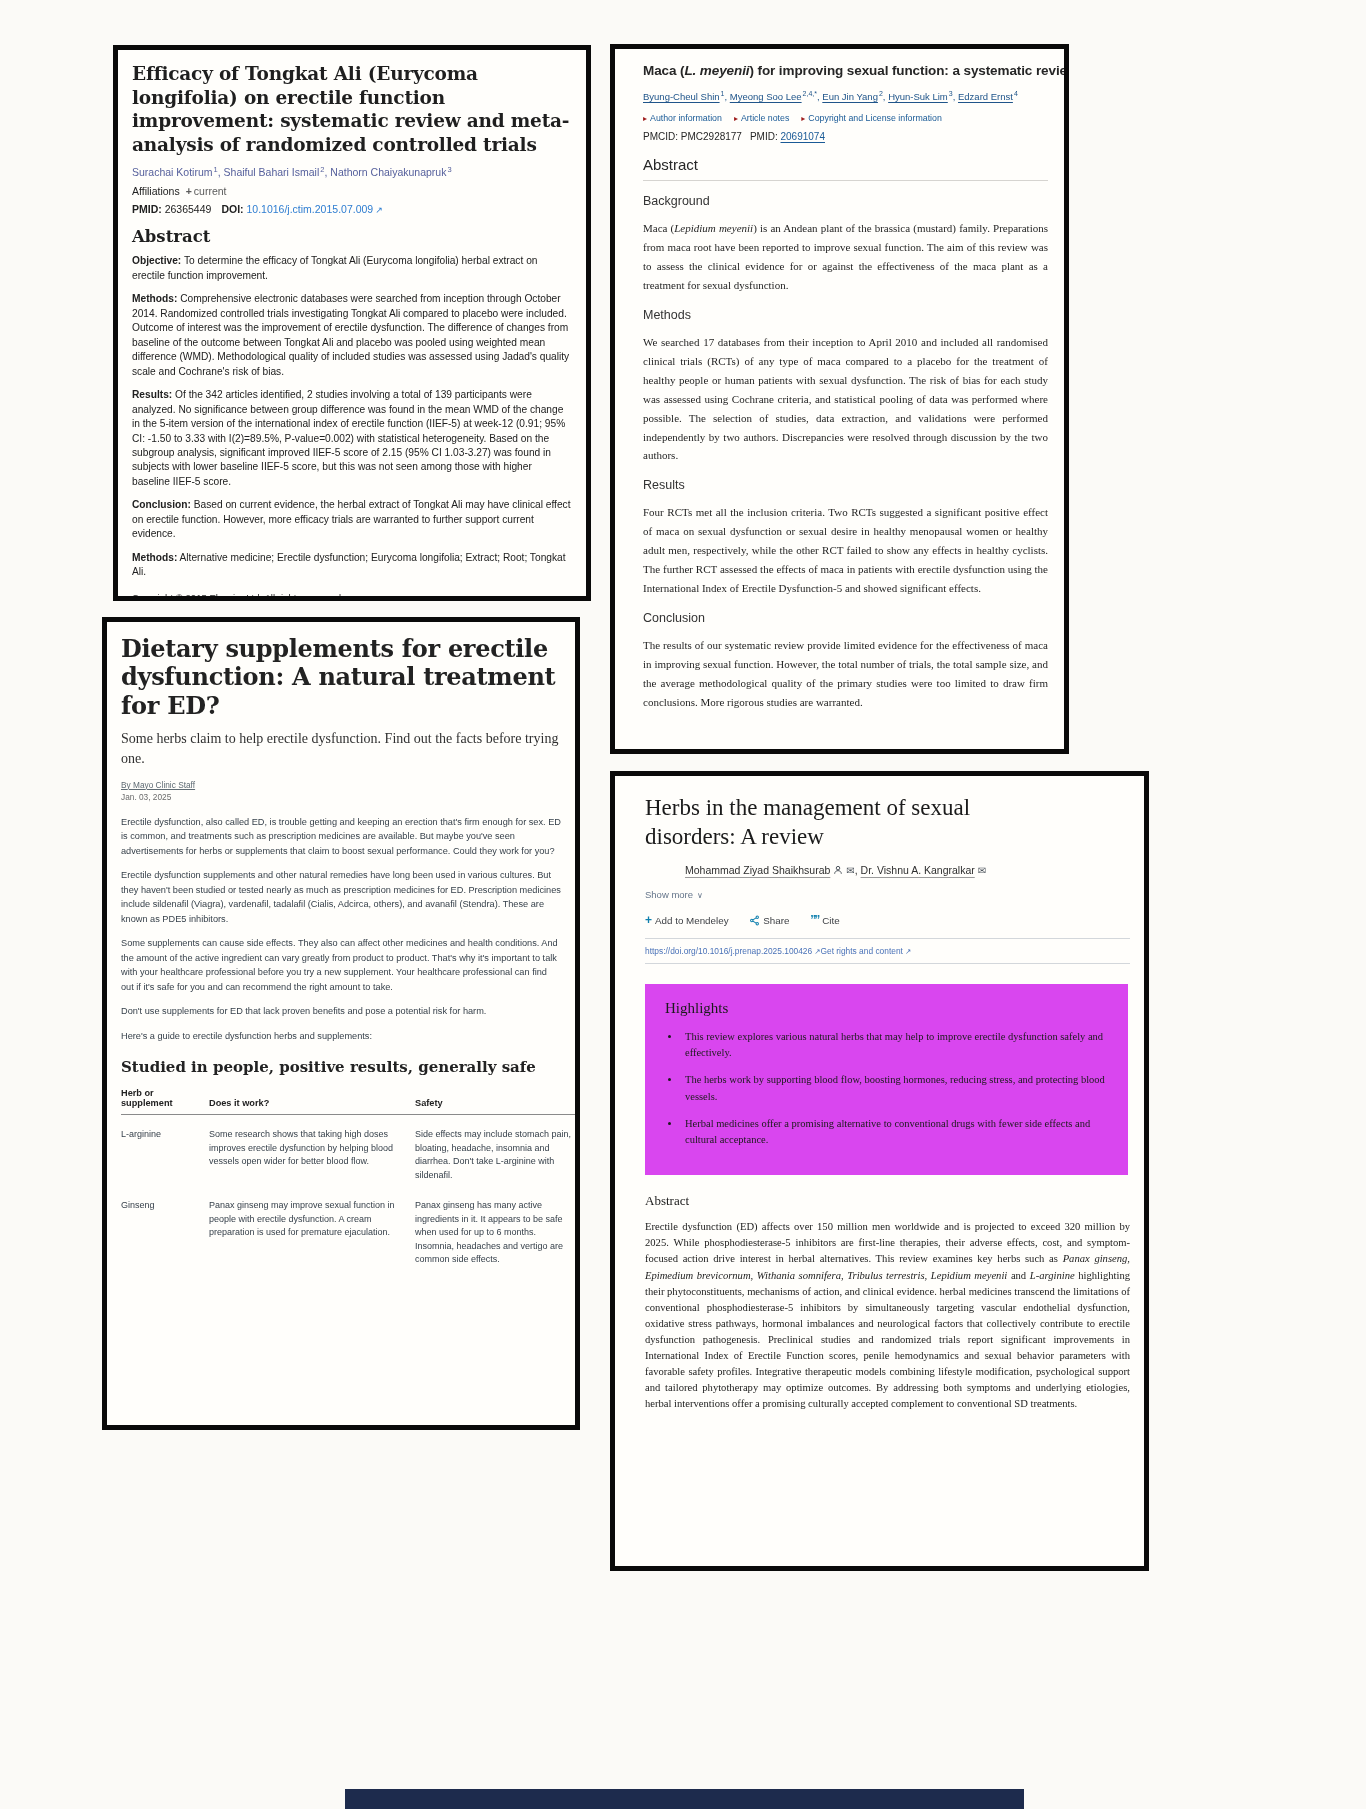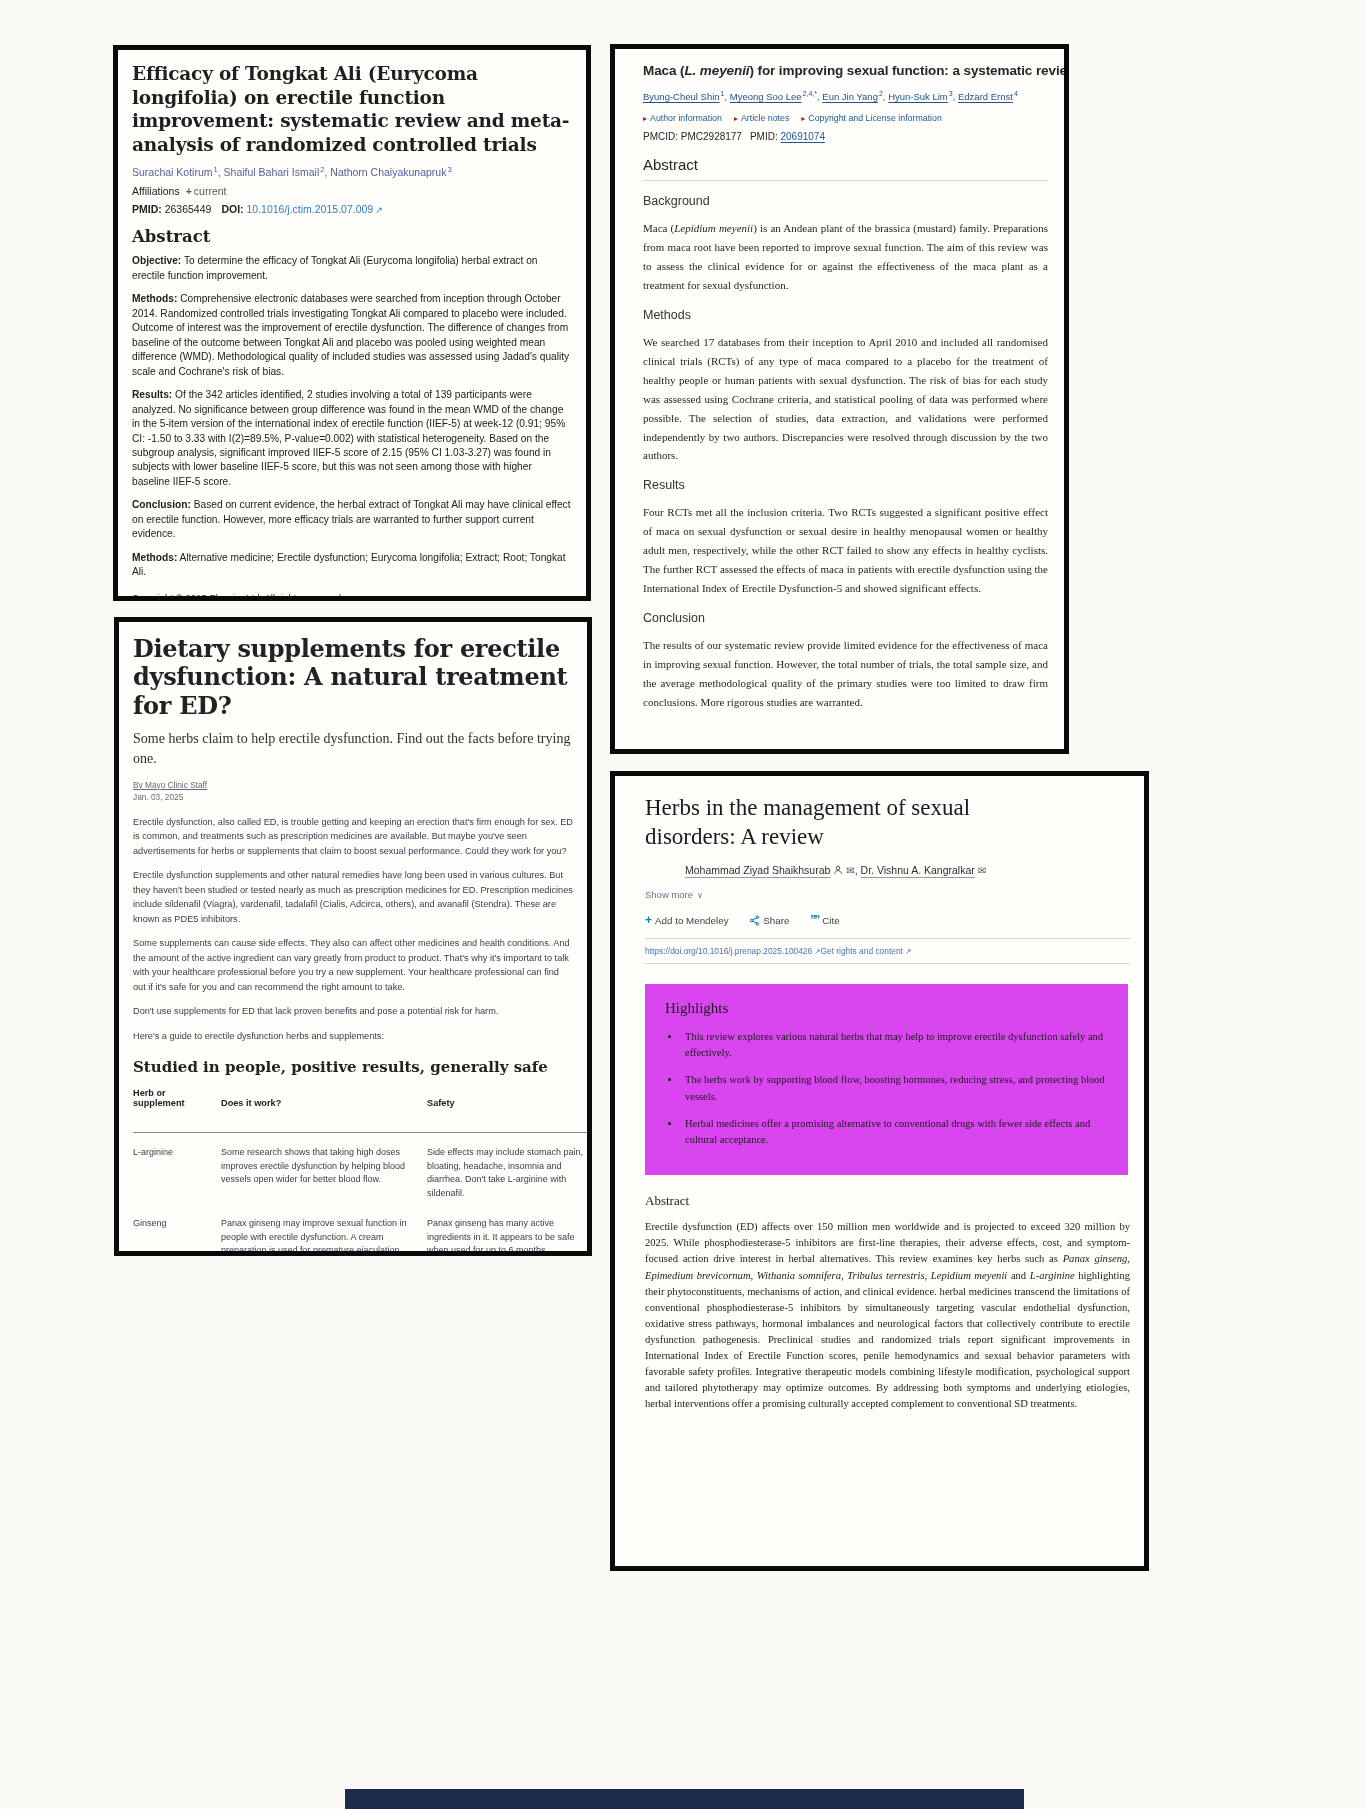--- a/index.html
+++ b/index.html
@@ -42,32 +42,32 @@
   .pmc-ids .gap{margin-left:8px;}
   .pmc-ids a{color:#1a5a96;text-decoration:underline;text-underline-offset:2px;cursor:pointer;}
   #p-pmc h2{font-size:15px;font-weight:500;color:#262626;margin:6px 0 12px 0;
             border-bottom:1px solid #d6d4d0;padding-bottom:7px;}
   #p-pmc h3{font-size:12.5px;font-weight:500;color:#333;margin:13px 0 11px 0;}
   .pmc-body{font-family:"Liberation Serif",serif;font-size:11px;line-height:1.72;color:#1f1f1f;
             text-align:justify;margin:0 0 6px 0;}
   .pmc-body i{font-style:italic;}
 
   
-  #p-mayo{left:114px;top:617px;width:478px;height:639px;padding:13px 14px;}
+  #p-mayo{left:102px;top:617px;width:478px;height:813px;padding:13px 14px;}
   #p-mayo h1{font-family:"DejaVu Serif",serif;font-weight:bold;font-size:24px;line-height:1.18;
              color:#222;margin:0 0 9px 0;letter-spacing:-0.3px;}
   .mayo-sub{font-family:"Liberation Serif",serif;font-size:14px;line-height:1.45;color:#303030;margin:0 0 10px 0;}
   .mayo-byline{font-size:8.3px;margin:0 0 2px 0;}
   .mayo-byline a{color:#5f6b73;text-decoration:underline;cursor:pointer;}
   .mayo-date{font-size:8.3px;color:#6b6b6b;margin:0 0 13px 0;}
   .mayo-p{font-size:9.2px;line-height:1.58;color:#37414b;margin:0 0 10px 0;}
   #p-mayo h2{font-family:"DejaVu Serif",serif;font-weight:bold;font-size:15px;color:#222;margin:15px 0 12px 0;}
   .mayo-table{border-collapse:collapse;width:100%;table-layout:fixed;}
   .mayo-table th{font-size:9.2px;font-weight:bold;color:#222;text-align:left;vertical-align:bottom;
-                 padding:0 8px 24px 0;border-bottom:1px solid #8a8a8a;}
+                 padding:0 8px 6px 0;border-bottom:1px solid #8a8a8a;}
   .mayo-table td{font-size:9px;line-height:1.5;color:#37414b;vertical-align:top;padding:13px 8px 4px 0;}
   .col-herb{width:80px;} .col-works{width:198px;} .col-safety{width:160px;}
 
   
   #p-sd{left:610px;top:771px;width:539px;height:800px;padding:16px 14px 12px 30px;}
   #p-sd h1{font-family:"Liberation Serif",serif;font-weight:400;font-size:23px;line-height:1.25;
            color:#1b1b1b;margin:2px 0 12px 0;max-width:380px;}
   .sd-authors{font-size:10.5px;color:#2e2e2e;margin:0 0 13px 0;padding-left:40px;}
   .sd-authors a{color:#2e2e2e;text-decoration:underline;text-decoration-color:#9a9a9a;
                 text-underline-offset:3px;cursor:pointer;}

